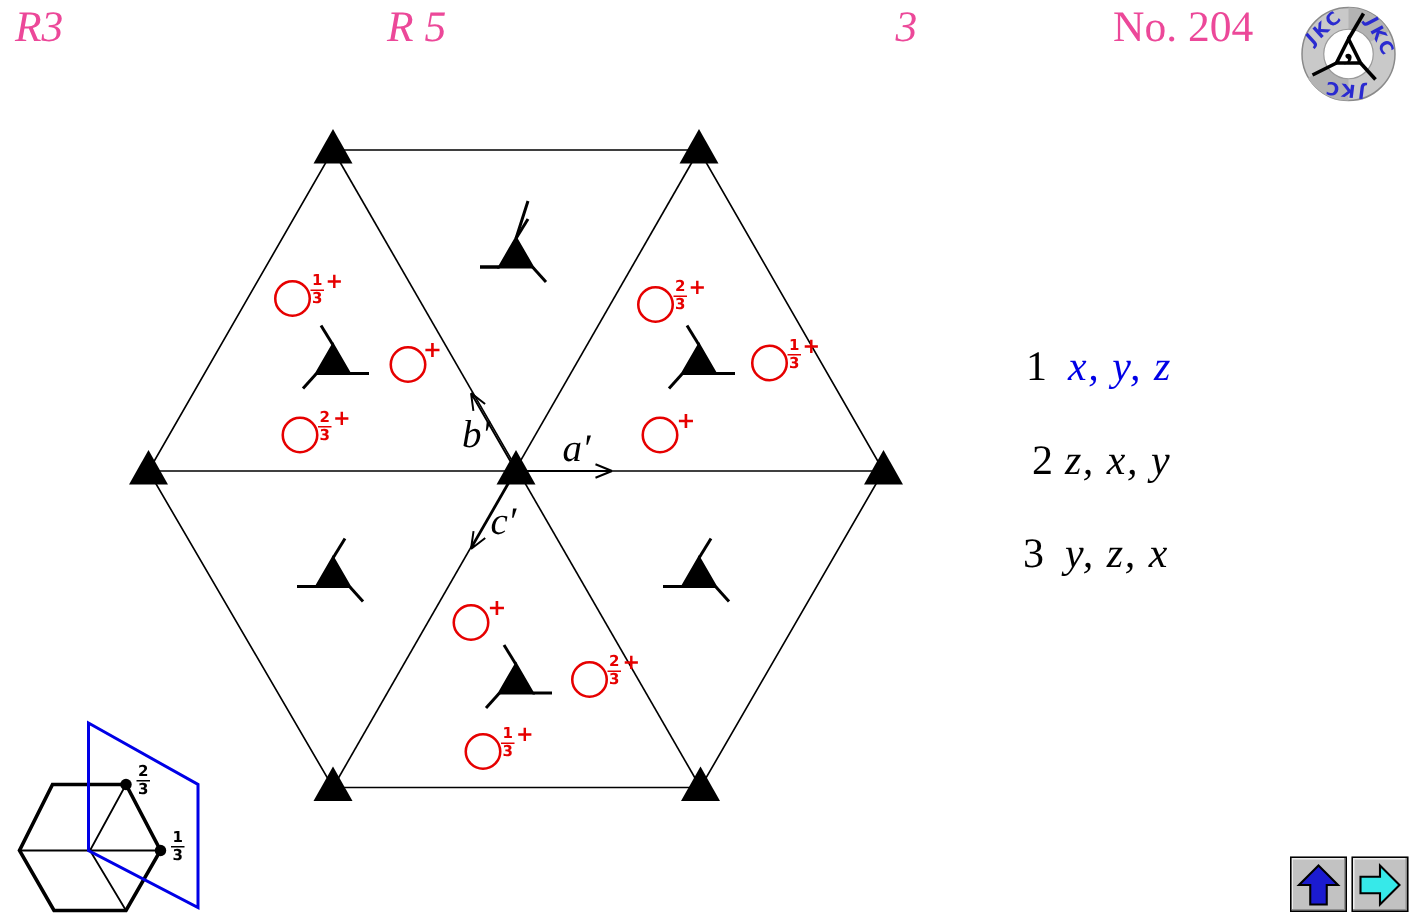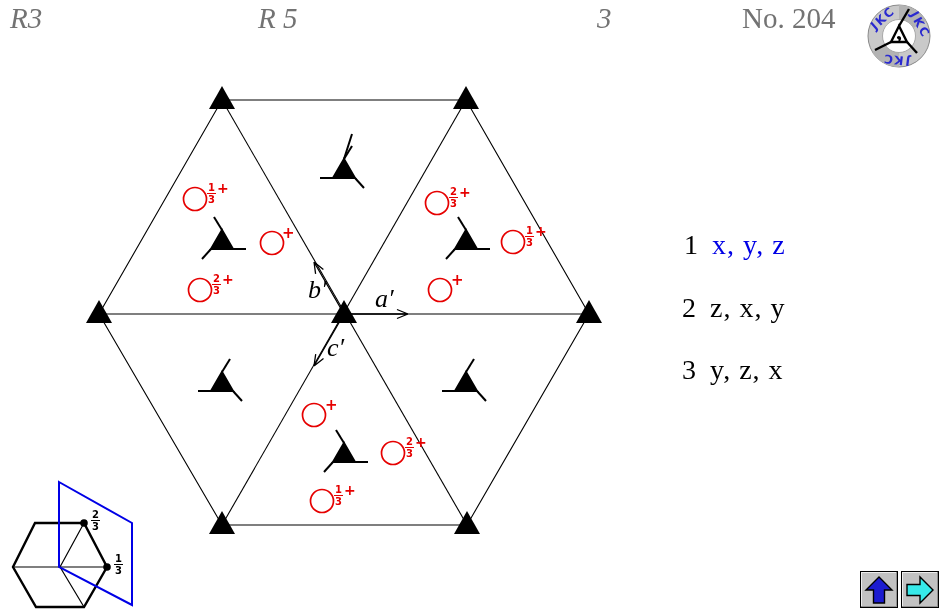--- a/index.html
+++ b/index.html
@@ -1,23 +1,23 @@
 <!DOCTYPE html>
 <html><head>
 <meta charset="utf-8">
 <style>
   html,body{margin:0;padding:0;}
   body{width:944px;height:616px;background:#ffffff;position:relative;overflow:hidden;
        font-family:"Liberation Serif",serif;}
-  .hdr{position:absolute;color:#737373;font-size:29px;white-space:pre;}
+  .hdr{position:absolute;color:#ec4899;font-size:29px;white-space:pre;}
   .hdr.it{font-style:italic;}
   .axis-label{position:absolute;font-style:italic;font-size:26px;color:#000;}
   .coord-row{position:absolute;font-size:28px;color:#000;white-space:nowrap;}
   .coord-num{display:inline-block;min-width:20px;}
-  .coord-val{margin-left:8px;letter-spacing:1px;}
+  .coord-val{font-style:italic;margin-left:8px;letter-spacing:1px;}
   .coord-row.hl .coord-val{color:#0000e6;}
   .site-label{position:absolute;color:#e60000;display:flex;align-items:flex-start;}
   .inset-label{position:absolute;color:#000;display:flex;}
   .frac{display:inline-flex;flex-direction:column;align-items:center;line-height:9px;
         font-size:10px;font-weight:bold;font-family:"DejaVu Sans",sans-serif;}
   .frac .num{border-bottom:1.5px solid currentColor;padding:0 1px 1px 1px;}
   .frac .den{padding-top:1px;}
   .plus{font-size:14px;font-weight:bold;line-height:11px;margin-left:1px;
         font-family:"DejaVu Sans",sans-serif;}
   .plus-only .plus{font-size:15px;}
@@ -213,21 +213,21 @@
 <div class="inset-label" style="left:114px;top:554px;">
   <span class="frac">
       <span class="num">1</span>
       <span class="den">3</span>
     </span>
 </div>
 
 <div class="coord-row hl" style="left:684px;top:229px;">
   <span class="coord-num">1</span><span class="coord-val">x, y, z</span>
 </div>
-<div class="coord-row" style="left:682px;top:292px;">
+<div class="coord-row" style="left:682px;top:292px;text-align:right;">
   <span class="coord-num">2</span><span class="coord-val">z, x, y</span>
 </div>
 <div class="coord-row" style="left:682px;top:354px;">
   <span class="coord-num">3</span><span class="coord-val">y, z, x</span>
 </div>
 
 <button id="nav-up" class="nav-btn">
   <svg width="32" height="32" viewBox="0 0 32 32">
     <path d="M16,3 L29,16 H21.5 V29 H10.5 V16 H3 Z" fill="#1b1bd0" stroke="#000" stroke-width="1.4"></path>
   </svg>

